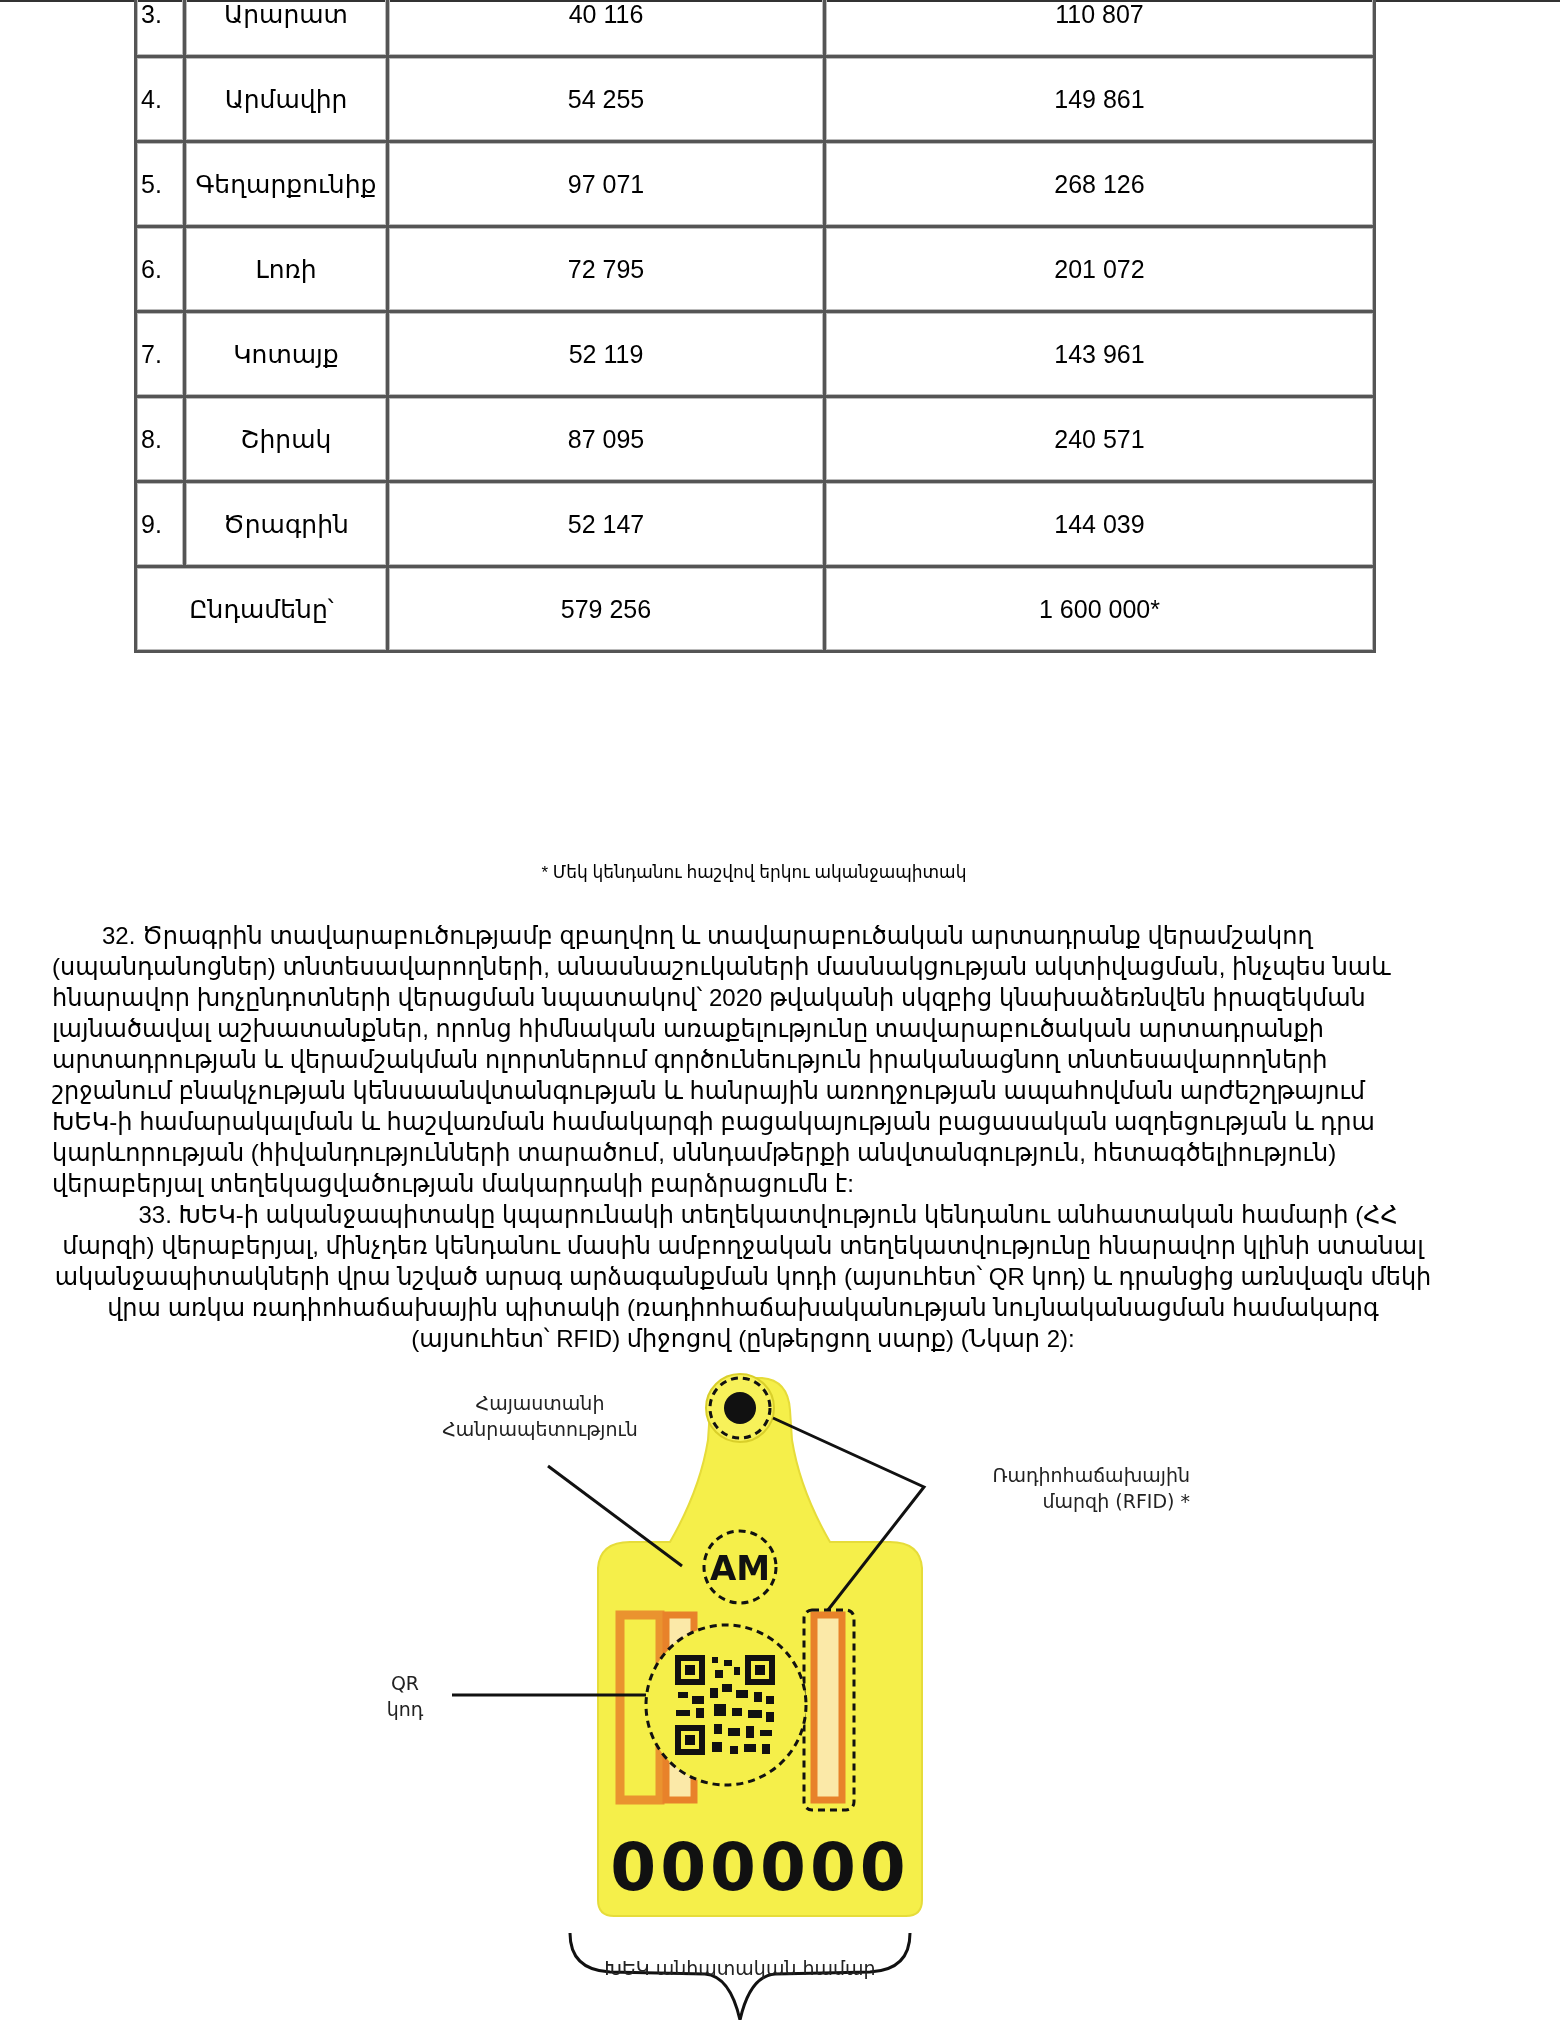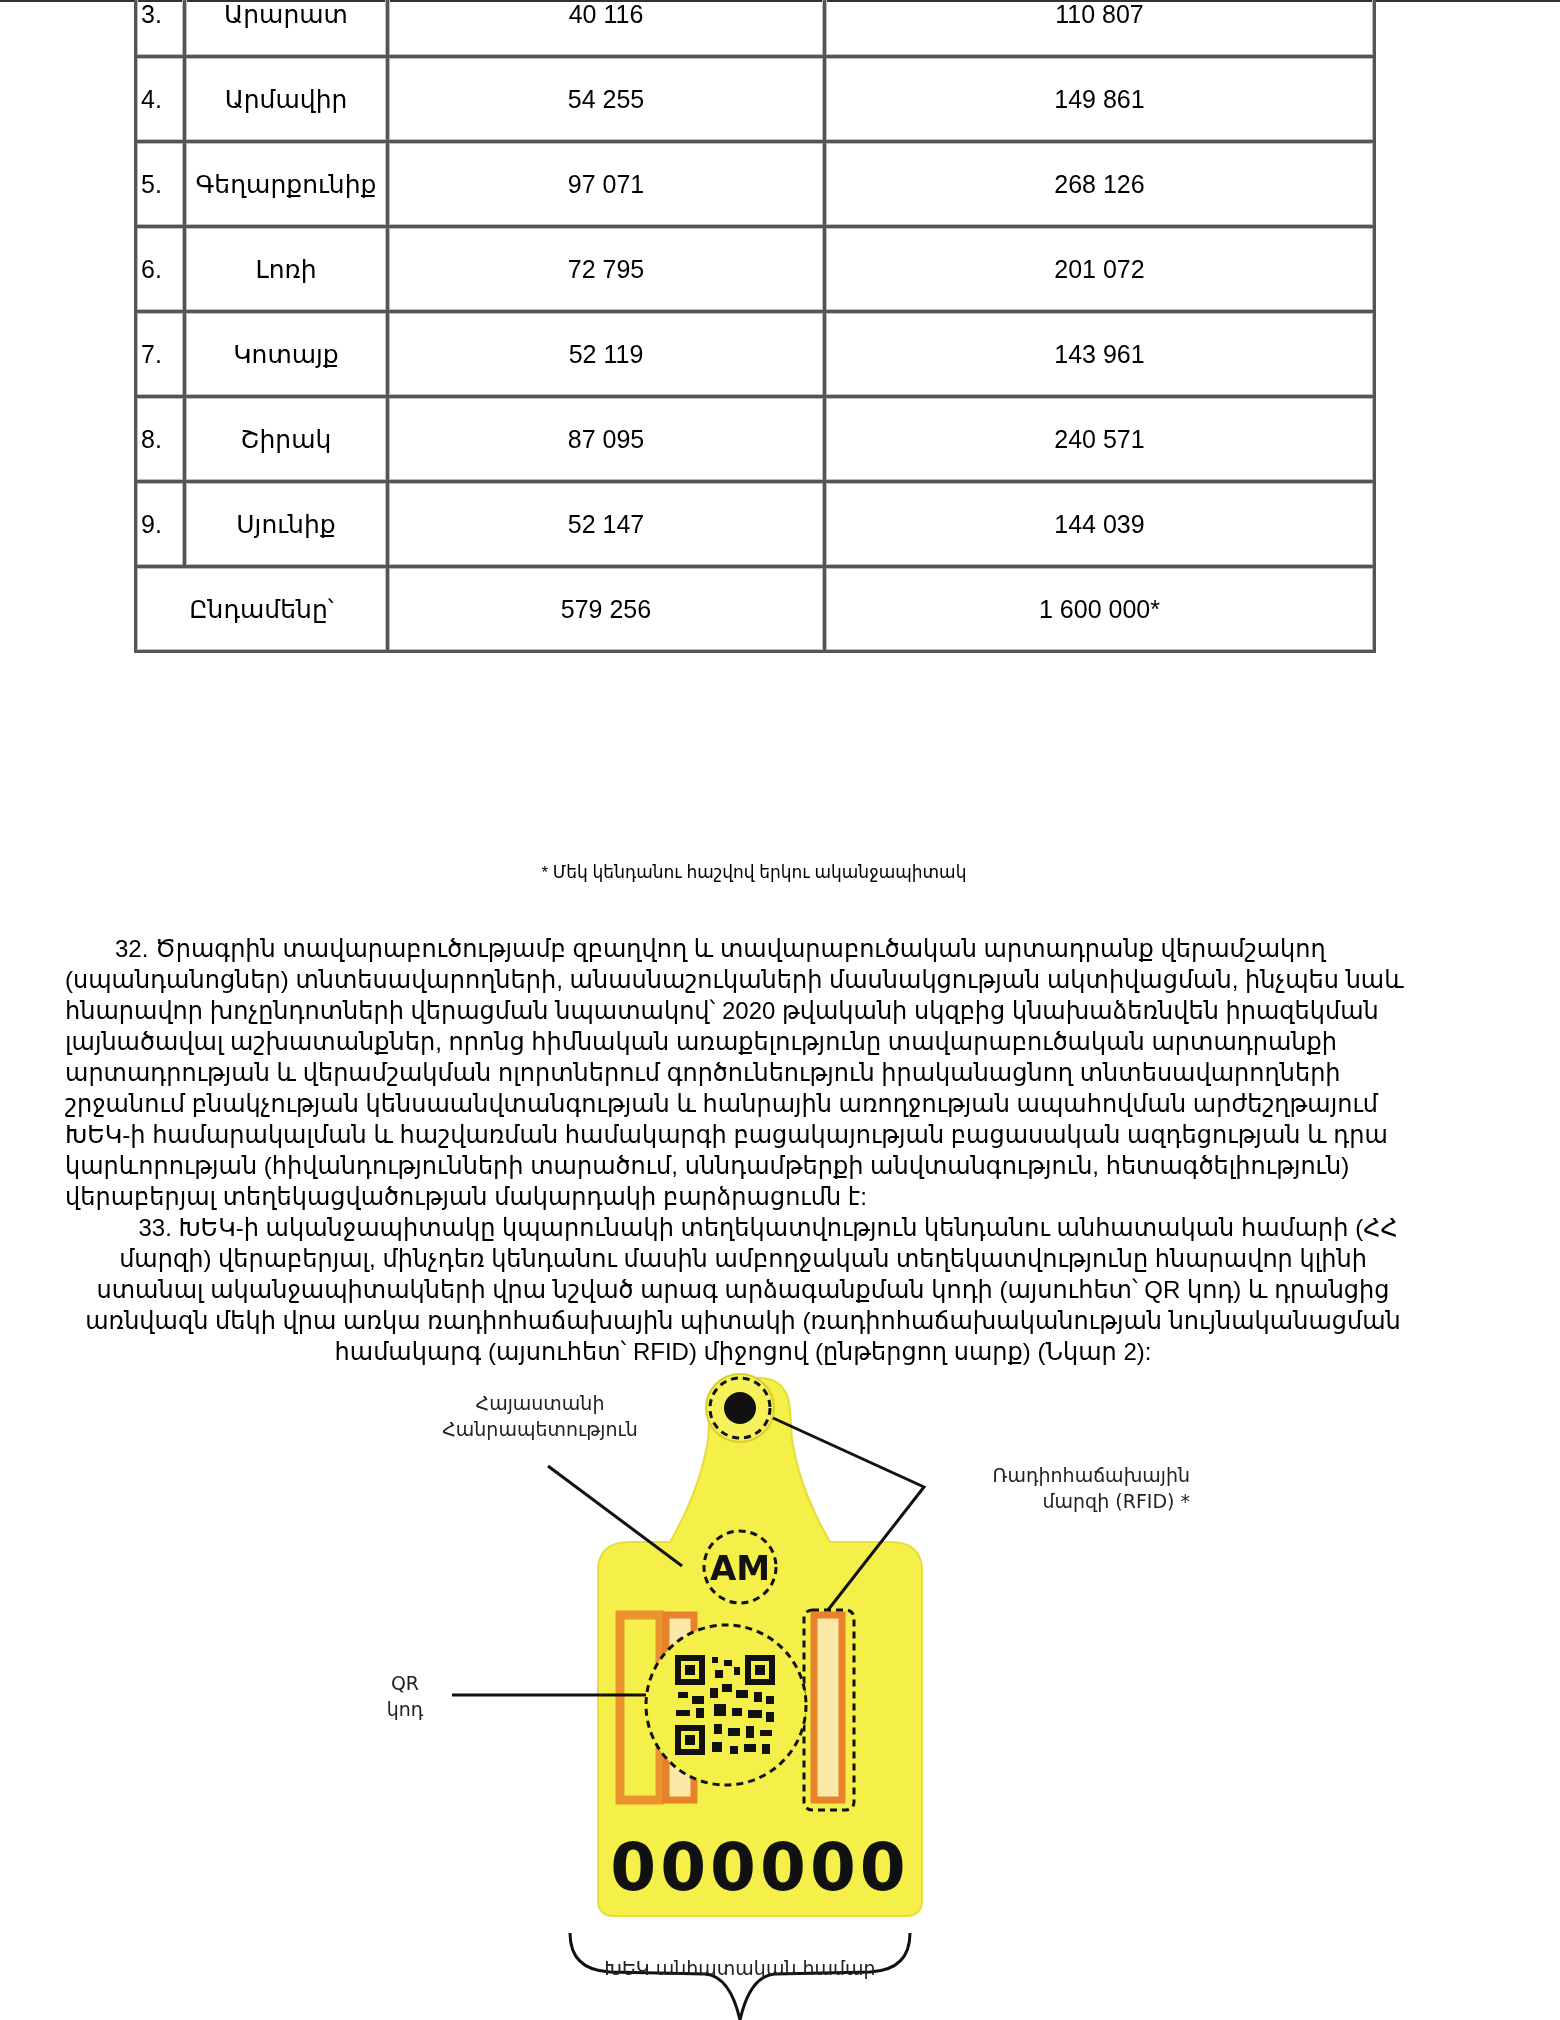--- a/index.html
+++ b/index.html
@@ -9,21 +9,21 @@
   table.data { position:absolute; left:134px; top:-30px; border-collapse:collapse;
                width:1242px; font-size:25px; }
   table.data td { border:3px solid #555; text-align:center; height:82px; padding:0;
                   box-shadow: inset 0 0 0 1px #bbb; }
   table.data td.num { width:42px; text-align:left; padding-left:4px; }
   table.data td.name { width:200px; }
   table.data td.c3 { width:434px; }
   .footnote { position:absolute; left:0; width:1508px; top:862px; text-align:center;
               font-size:17px; }
   .para { position:absolute; left:48px; width:1390px; font-size:24px; line-height:31px; }
-  .para p { margin:17px; text-indent:50px; }
+  .para p { margin:4px; text-indent:50px; }
   .figure { position:absolute; left:370px; top:1370px; width:820px; height:650px; }
   .lbl { position:absolute; font-family:"DejaVu Sans", sans-serif; font-weight:normal;
          font-size:19px; color:#222; text-align:center; line-height:26px; }
 </style>
 </head>
 <body>
 
 <div class="topline"></div>
 
 <table class="data">
@@ -59,21 +59,21 @@
       <td>143 961</td>
     </tr>
     <tr>
       <td class="num">8.</td>
       <td class="name">Շիրակ</td>
       <td class="c3">87 095</td>
       <td>240 571</td>
     </tr>
     <tr>
       <td class="num">9.</td>
-      <td class="name">Սյունիք</td>
+      <td class="name">Ծրագրին</td>
       <td class="c3">52 147</td>
       <td>144 039</td>
     </tr>
     <tr>
       <td colspan="2">Ընդամենը՝</td>
       <td class="c3">579 256</td>
       <td>1 600 000*</td>
     </tr>
   </tbody>
 </table>

